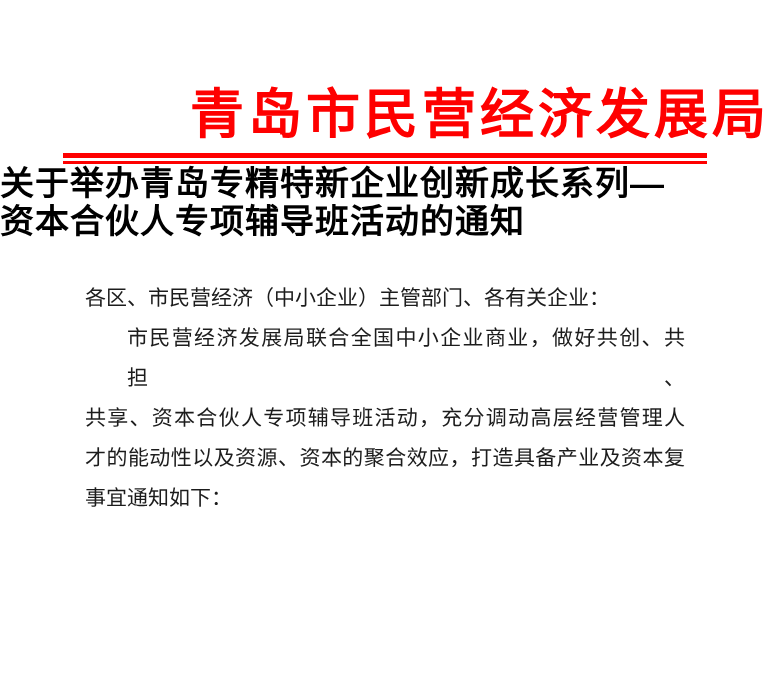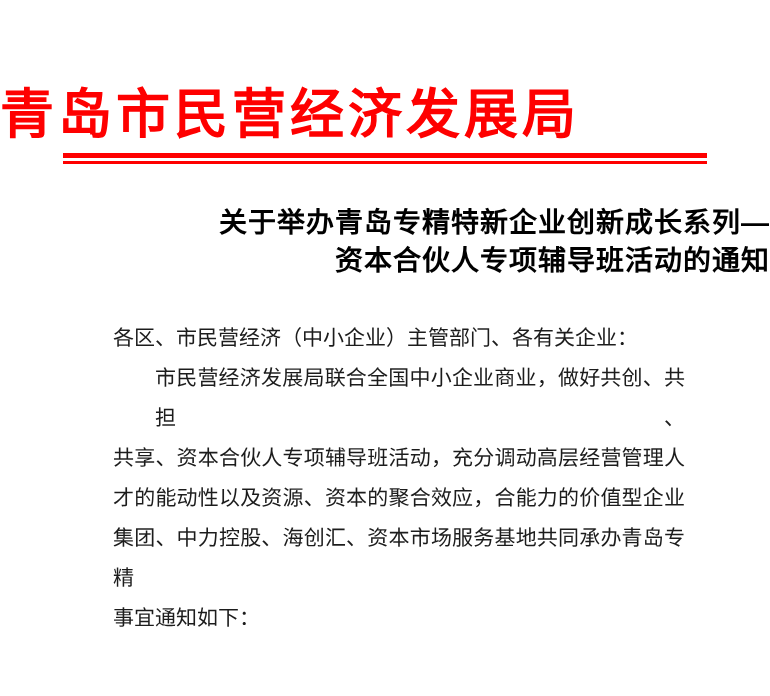--- a/index.html
+++ b/index.html
@@ -12,21 +12,21 @@
     position: relative;
     width: 770px;
     height: 696px;
     background: #ffffff;
     overflow: hidden;
     font-family: "Liberation Serif", "DejaVu Serif", serif;
   }
   
   .org-name {
     margin-top: 86px;
-    text-align: left;
+    text-align: right;
     color: #fe0000;
     font-family: "Liberation Sans", "DejaVu Sans", sans-serif;
     font-weight: 700;
     font-size: 54px;
     line-height: 56px;
     letter-spacing: 4px;
     white-space: nowrap;
   }
   
   .rule {
@@ -37,40 +37,38 @@
     height: 5px;
     background: #fe0000;
     margin-bottom: 3px;
   }
   .rule-thin {
     height: 3px;
     background: #fe0000;
   }
   
   .doc-title {
-    margin-top: 40px;
-    text-align: right;
+    text-align: left;
     color: #000000;
     font-family: "Liberation Sans", "DejaVu Sans", sans-serif;
     font-weight: 700;
-    font-size: 28px;
+    font-size: 34px;
     line-height: 38px;
     letter-spacing: 1px;
   }
   
   .doc-body {
     margin: 38px 85px 0 85px;
     color: #1c1c1c;
     font-size: 21px;
     line-height: 40px;
   }
   .body-line {
     white-space: nowrap;
     text-align: left;
-    margin-left: 28px;
   }
   .body-line.just {
     white-space: normal;
     text-align: justify;
     text-align-last: justify;
   }
   .body-line.indent {
     padding-left: 42px;
   }
 </style>
@@ -88,18 +86,17 @@
 
   <div class="doc-title">
     <div>关于举办青岛专精特新企业创新成长系列—</div>
     <div>资本合伙人专项辅导班活动的通知</div>
   </div>
 
   <div class="doc-body">
     <div class="body-line">各区、市民营经济（中小企业）主管部门、各有关企业：</div>
     <div class="body-line just indent">市民营经济发展局联合全国中小企业商业，做好共创、共担、</div>
     <div class="body-line just">共享、资本合伙人专项辅导班活动，充分调动高层经营管理人</div>
-    <div class="body-line just">才的能动性以及资源、资本的聚合效应，合能力的价值型企业</div>
-    <div class="body-line just">集团、中力控股、海创汇、资本市场服务基地共同承办青岛专精</div>
+    <div class="body-line just">才的能动性以及资源、资本的聚合效应，打造具备产业及资本复</div>
     <div class="body-line">事宜通知如下：</div>
   </div>
 
 </div>
 
 </body></html>

